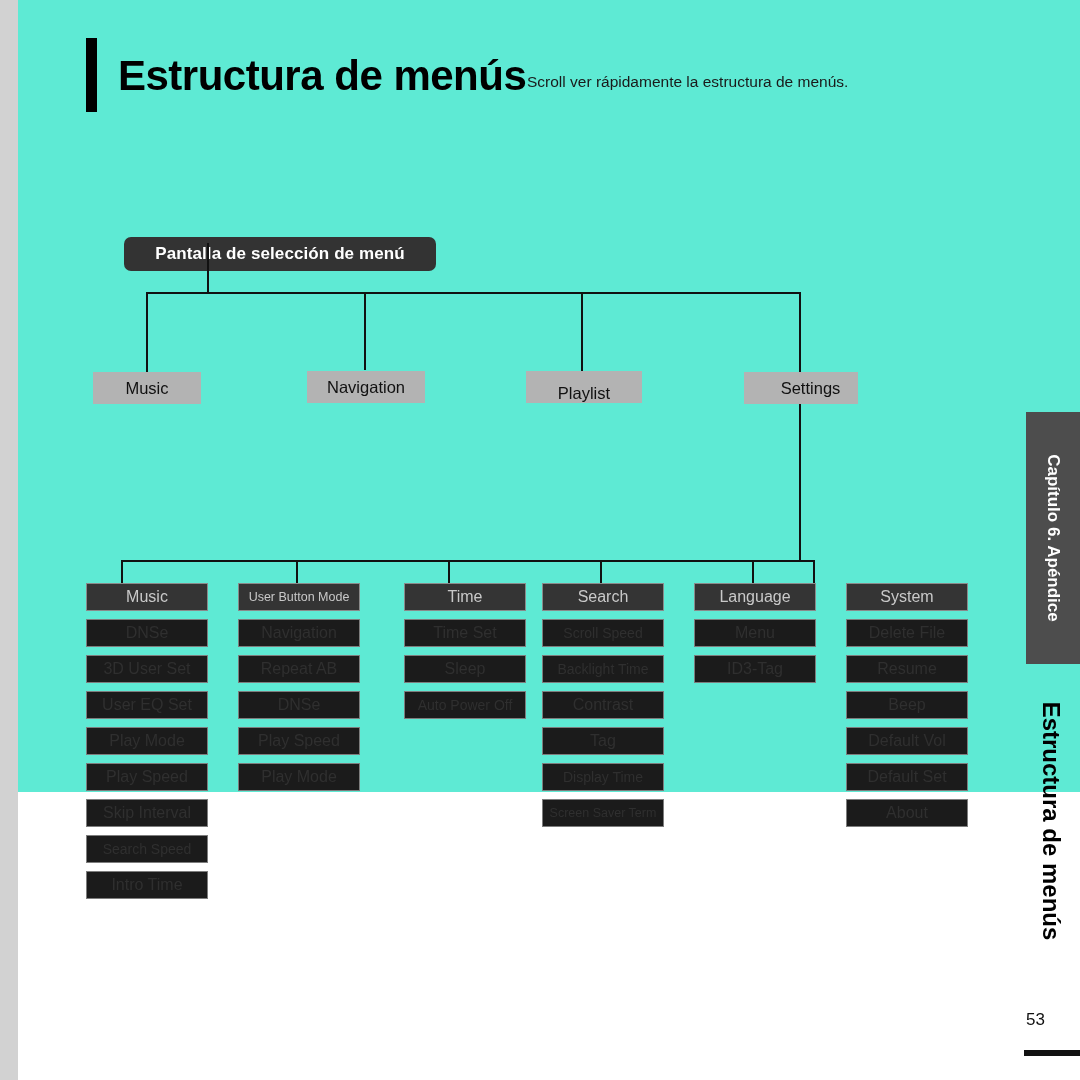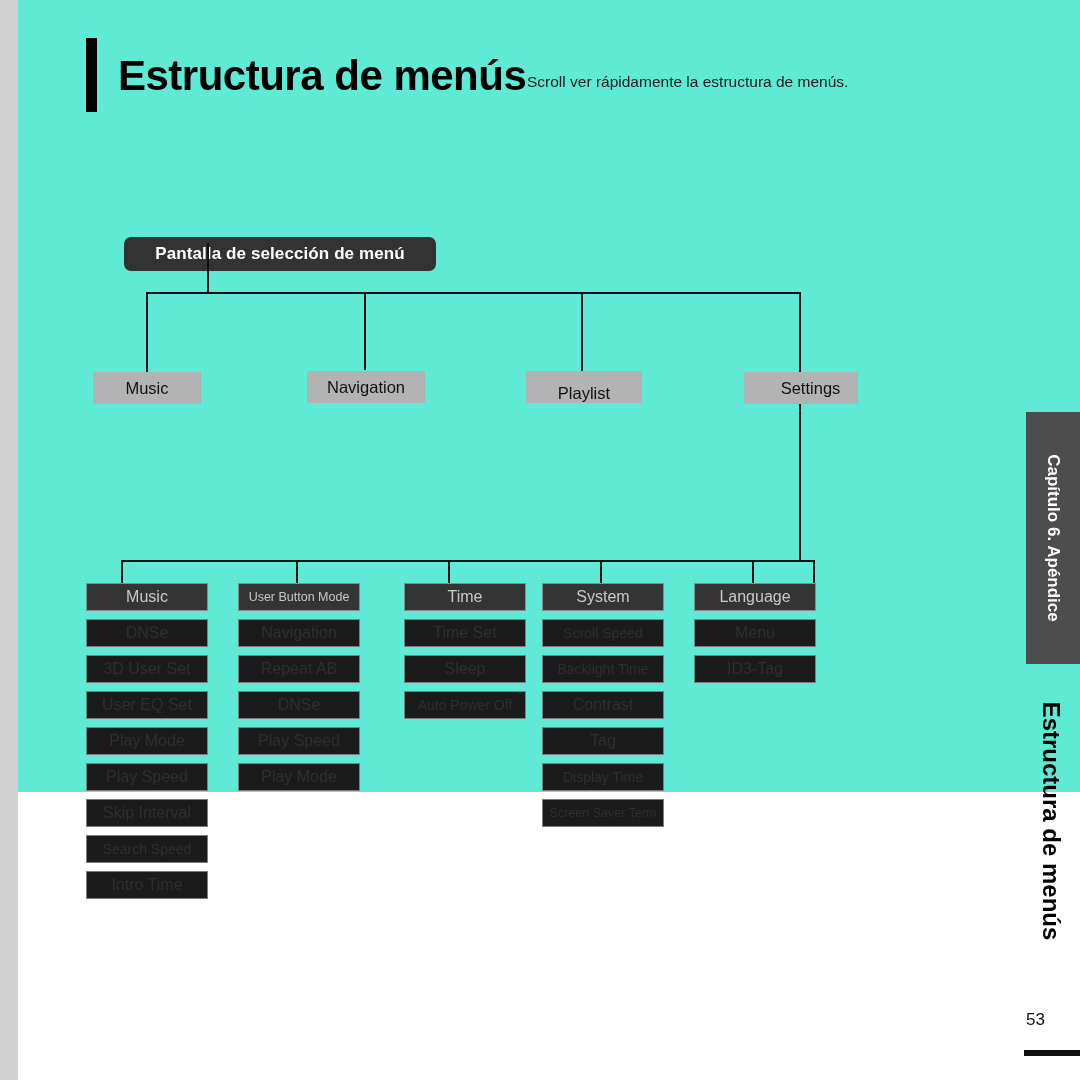--- a/index.html
+++ b/index.html
@@ -269,35 +269,44 @@
   </div>
 
   <div class="column" style="left:404px; top:583px;">
     <div class="col-header">Time</div>
     <div class="col-item">Time Set</div>
     <div class="col-item">Sleep</div>
     <div class="col-item small">Auto Power Off</div>
   </div>
 
   <div class="column" style="left:542px; top:583px;">
-    <div class="col-header">System</div>
+    <div class="col-header">Search</div>
     <div class="col-item small">Scroll Speed</div>
     <div class="col-item small">Backlight Time</div>
     <div class="col-item">Contrast</div>
     <div class="col-item">Tag</div>
     <div class="col-item small">Display Time</div>
     <div class="col-item tight">Screen Saver Term</div>
   </div>
 
   <div class="column" style="left:694px; top:583px;text-align:center;">
     <div class="col-header">Language</div>
     <div class="col-item">Menu</div>
     <div class="col-item">ID3-Tag</div>
   </div>
 
+  <div class="column" style="left:846px; top:583px;">
+    <div class="col-header">System</div>
+    <div class="col-item">Delete File</div>
+    <div class="col-item">Resume</div>
+    <div class="col-item">Beep</div>
+    <div class="col-item">Default Vol</div>
+    <div class="col-item">Default Set</div>
+    <div class="col-item">About</div>
+  </div>
 
   <div class="chapter-tab">
     <div class="chapter-tab-label">Capítulo 6. Apéndice</div>
   </div>
   <div class="side-title">
     <div class="side-title-label">Estructura de menús</div>
   </div>
 
   <div class="page-number">53</div>
   <div class="footer-rule"></div>

